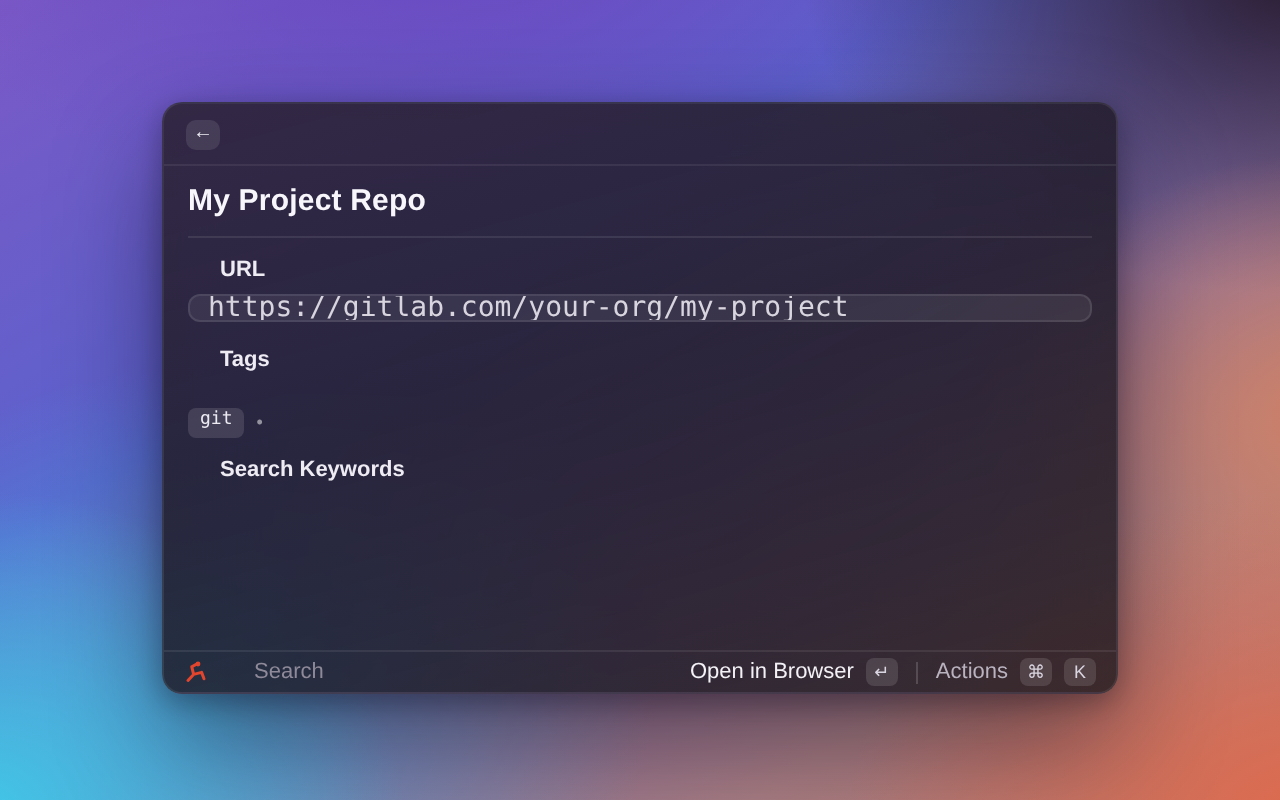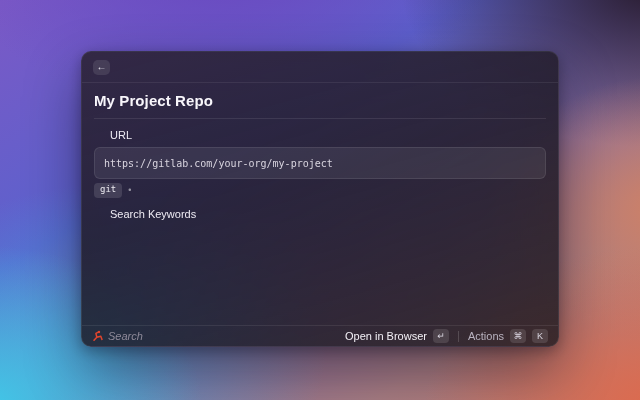--- a/index.html
+++ b/index.html
@@ -45,36 +45,36 @@
     color: #eceaf2; font-size: 10px; line-height: 1;
     display: flex; align-items: center; justify-content: center;
     cursor: default;
   }
 
   .content { flex: 1 1 auto; min-height: 0; padding: 0 12px; display: flex; flex-direction: column; }
 
   .page-title { margin-top: 9px; font-size: 15px; font-weight: 700; color: #f8f6fb; letter-spacing: 0.1px; }
   .title-divider { height: 1px; background: rgba(255,255,255,0.09); margin-top: 9px; }
 
-  .field-label { margin-top: 10px; font-size: 11px; font-weight: 400; color: #eeebf3; padding-left: 16px; }
+  .field-label { margin-top: 10px; font-size: 11px; font-weight: 700; color: #eeebf3; padding-left: 16px; }
 
   .url-input {
-    margin-top: 6px; height: 32px;
+    margin-top: 6px; height: 14px;
     border-radius: 6px;
     background: rgba(255,255,255,0.07);
     border: 1px solid rgba(255,255,255,0.09);
     display: flex; align-items: center;
     padding: 0 9px;
     font-family: "DejaVu Sans Mono", monospace;
-    font-size: 10px; color: #d9d5df;
+    font-size: 14px; color: #d9d5df;
     white-space: nowrap; overflow: hidden;
   }
 
   .tags-label { margin-top: 13px; }
-  .tags-row { margin-top: 4px; display: flex; align-items: center; gap: 6px; }
+  .tags-row { margin-top: 18px; display: flex; align-items: center; gap: 6px; }
   .tag-pill {
     background: rgba(255,255,255,0.12);
     border-radius: 4px;
     padding: 2px 6px 3px;
     font-family: "DejaVu Sans Mono", monospace;
     font-size: 9px; color: #edebf1; line-height: 1.1;
   }
   .tag-sep { color: rgba(255,255,255,0.5); font-size: 9px; }
 
   .kw-label { }
@@ -85,21 +85,21 @@
     font-size: 11px; color: #c1bcc7; line-height: 1.45;
   }
   .keywords-row a { color: #77a8f9; text-decoration: underline; }
 
   .footer {
     flex: 0 0 21px; height: 21px;
     border-top: 1px solid rgba(255,255,255,0.08);
     display: flex; align-items: center;
     padding: 0 10px;
   }
-  .footer-left { display: flex; align-items: center; gap: 4px; font-style: italic; }
+  .footer-left { display: flex; align-items: center; gap: 23px; }
   .footer-search { font-size: 11px; color: #8f8a99; }
   .footer-right { margin-left: auto; display: flex; align-items: center; gap: 6px; }
   .primary-action { font-size: 11px; font-weight: 400; color: #f3f0f6; }
   .actions-label { font-size: 11px; color: #b9b3c0; }
   .kbd {
     height: 14px; min-width: 16px; padding: 0 3px;
     border-radius: 4px;
     background: rgba(255,255,255,0.12);
     color: #dad6e1; font-size: 9px; line-height: 1;
     display: flex; align-items: center; justify-content: center;
@@ -120,20 +120,21 @@
 
     <div class="content">
       <div class="page-title">My Project Repo</div>
       <div class="title-divider"></div>
 
       <div class="field-label">URL</div>
       <div class="url-input">
         <span>https://gitlab.com/your-org/my-project</span>
       </div>
 
+      <div class="field-label tags-label">Tags</div>
       <div class="tags-row">
         <span class="tag-pill">git</span>
         <span class="tag-sep">•</span>
       </div>
 
       <div class="field-label kw-label">Search Keywords</div>
     </div>
 
     <div class="footer">
       <div class="footer-left">

